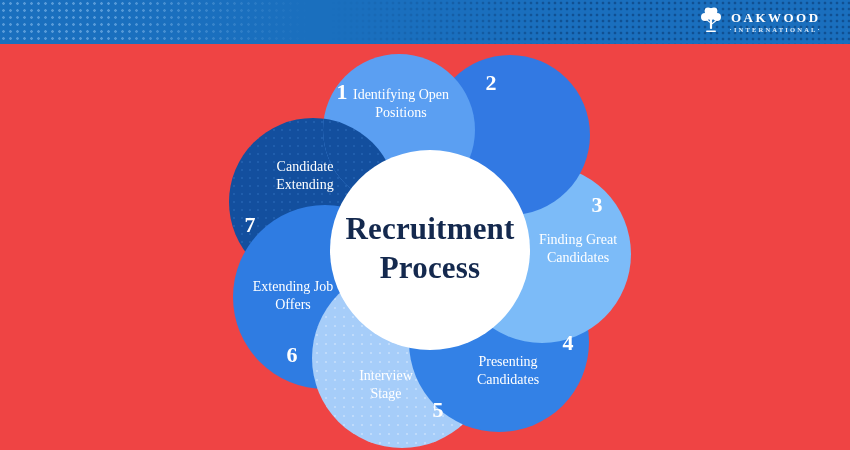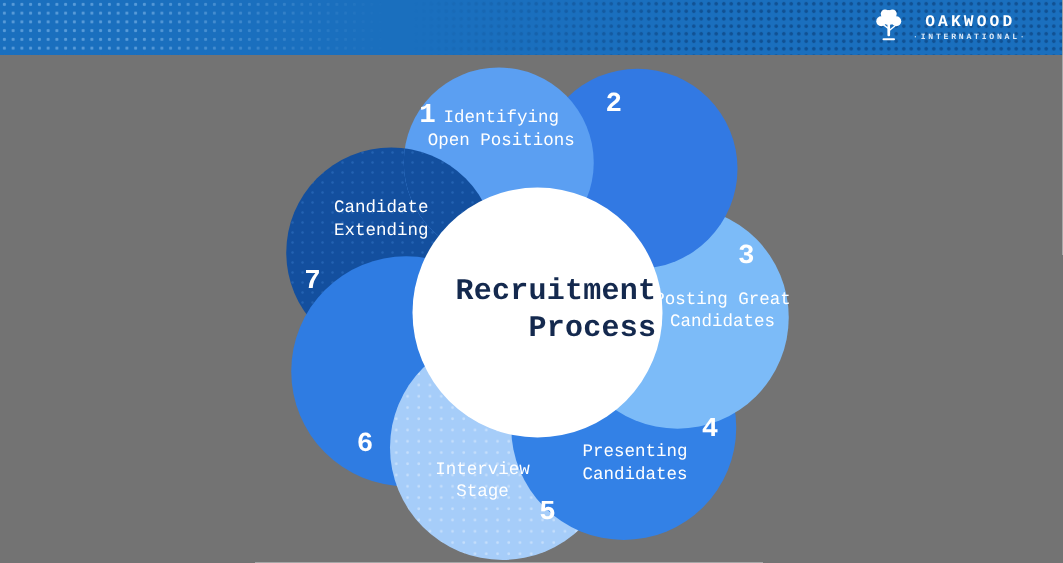--- a/index.html
+++ b/index.html
@@ -1,21 +1,21 @@
 <!DOCTYPE html>
 <html><head>
 <meta charset="utf-8">
 <style>
   html,body{margin:0;padding:0;}
   .stage{
     position:relative;
     width:850px;height:450px;
-    background:#737373;
+    background:#ef4444;
     overflow:hidden;
-    font-family:Liberation Mono, monospace;
+    font-family:Liberation Serif, serif;
   }
   
   .header{
     position:absolute;left:0;top:0;width:850px;height:44px;
     background:#1a6fbe;
   }
   .hdr-dots-left{
     position:absolute;left:0;top:0;bottom:0;width:310px;
     background-image:radial-gradient(rgba(130,185,235,0.6) 1px, transparent 1.6px);
     background-size:7px 7px;
@@ -48,21 +48,21 @@
     color:#ffffff;font-size:14px;font-weight:500;line-height:1.3;
     text-align:center;white-space:normal;
   }
   .num{
     position:absolute;transform:translate(-50%,-50%);
     color:#ffffff;font-size:22px;font-weight:700;
   }
   .center-title{
     position:absolute;left:430px;top:249px;width:190px;
     transform:translate(-50%,-50%);
-    text-align:right;font-size:24px;font-weight:700;line-height:1.25;
+    text-align:center;font-size:31px;font-weight:700;line-height:1.25;
     color:#14294e;letter-spacing:0.2px;
   }
 </style>
 </head>
 <body>
 
 <div class="stage">
 
   <div class="header">
     <div class="hdr-dots-left"></div>
@@ -130,21 +130,22 @@
 
     <div class="num" style="left:342px;top:92px">1</div>
     <div class="num" style="left:491px;top:83px">2</div>
     <div class="num" style="left:597px;top:205px">3</div>
     <div class="num" style="left:568px;top:343px">4</div>
     <div class="num" style="left:438px;top:410px">5</div>
     <div class="num" style="left:292px;top:355px">6</div>
     <div class="num" style="left:250px;top:225px">7</div>
 
     <div class="lbl" style="left:401px;top:104px;width:130px">Identifying Open Positions</div>
-    <div class="lbl" style="left:578px;top:249px;width:110px">Posting Great Candidates</div>
+    <div class="lbl" style="left:578px;top:249px;width:110px">Finding Great Candidates</div>
     <div class="lbl" style="left:386px;top:385px;width:80px">Interview Stage</div>
     <div class="lbl" style="left:508px;top:371px;width:110px">Presenting Candidates</div>
+    <div class="lbl" style="left:293px;top:296px;width:92px">Extending Job Offers</div>
     <div class="lbl" style="left:305px;top:176px;width:96px">Candidate Extending</div>
 
     <div class="center-title">Recruitment Process</div>
   </div>
 
 </div>
 
 </body></html>

